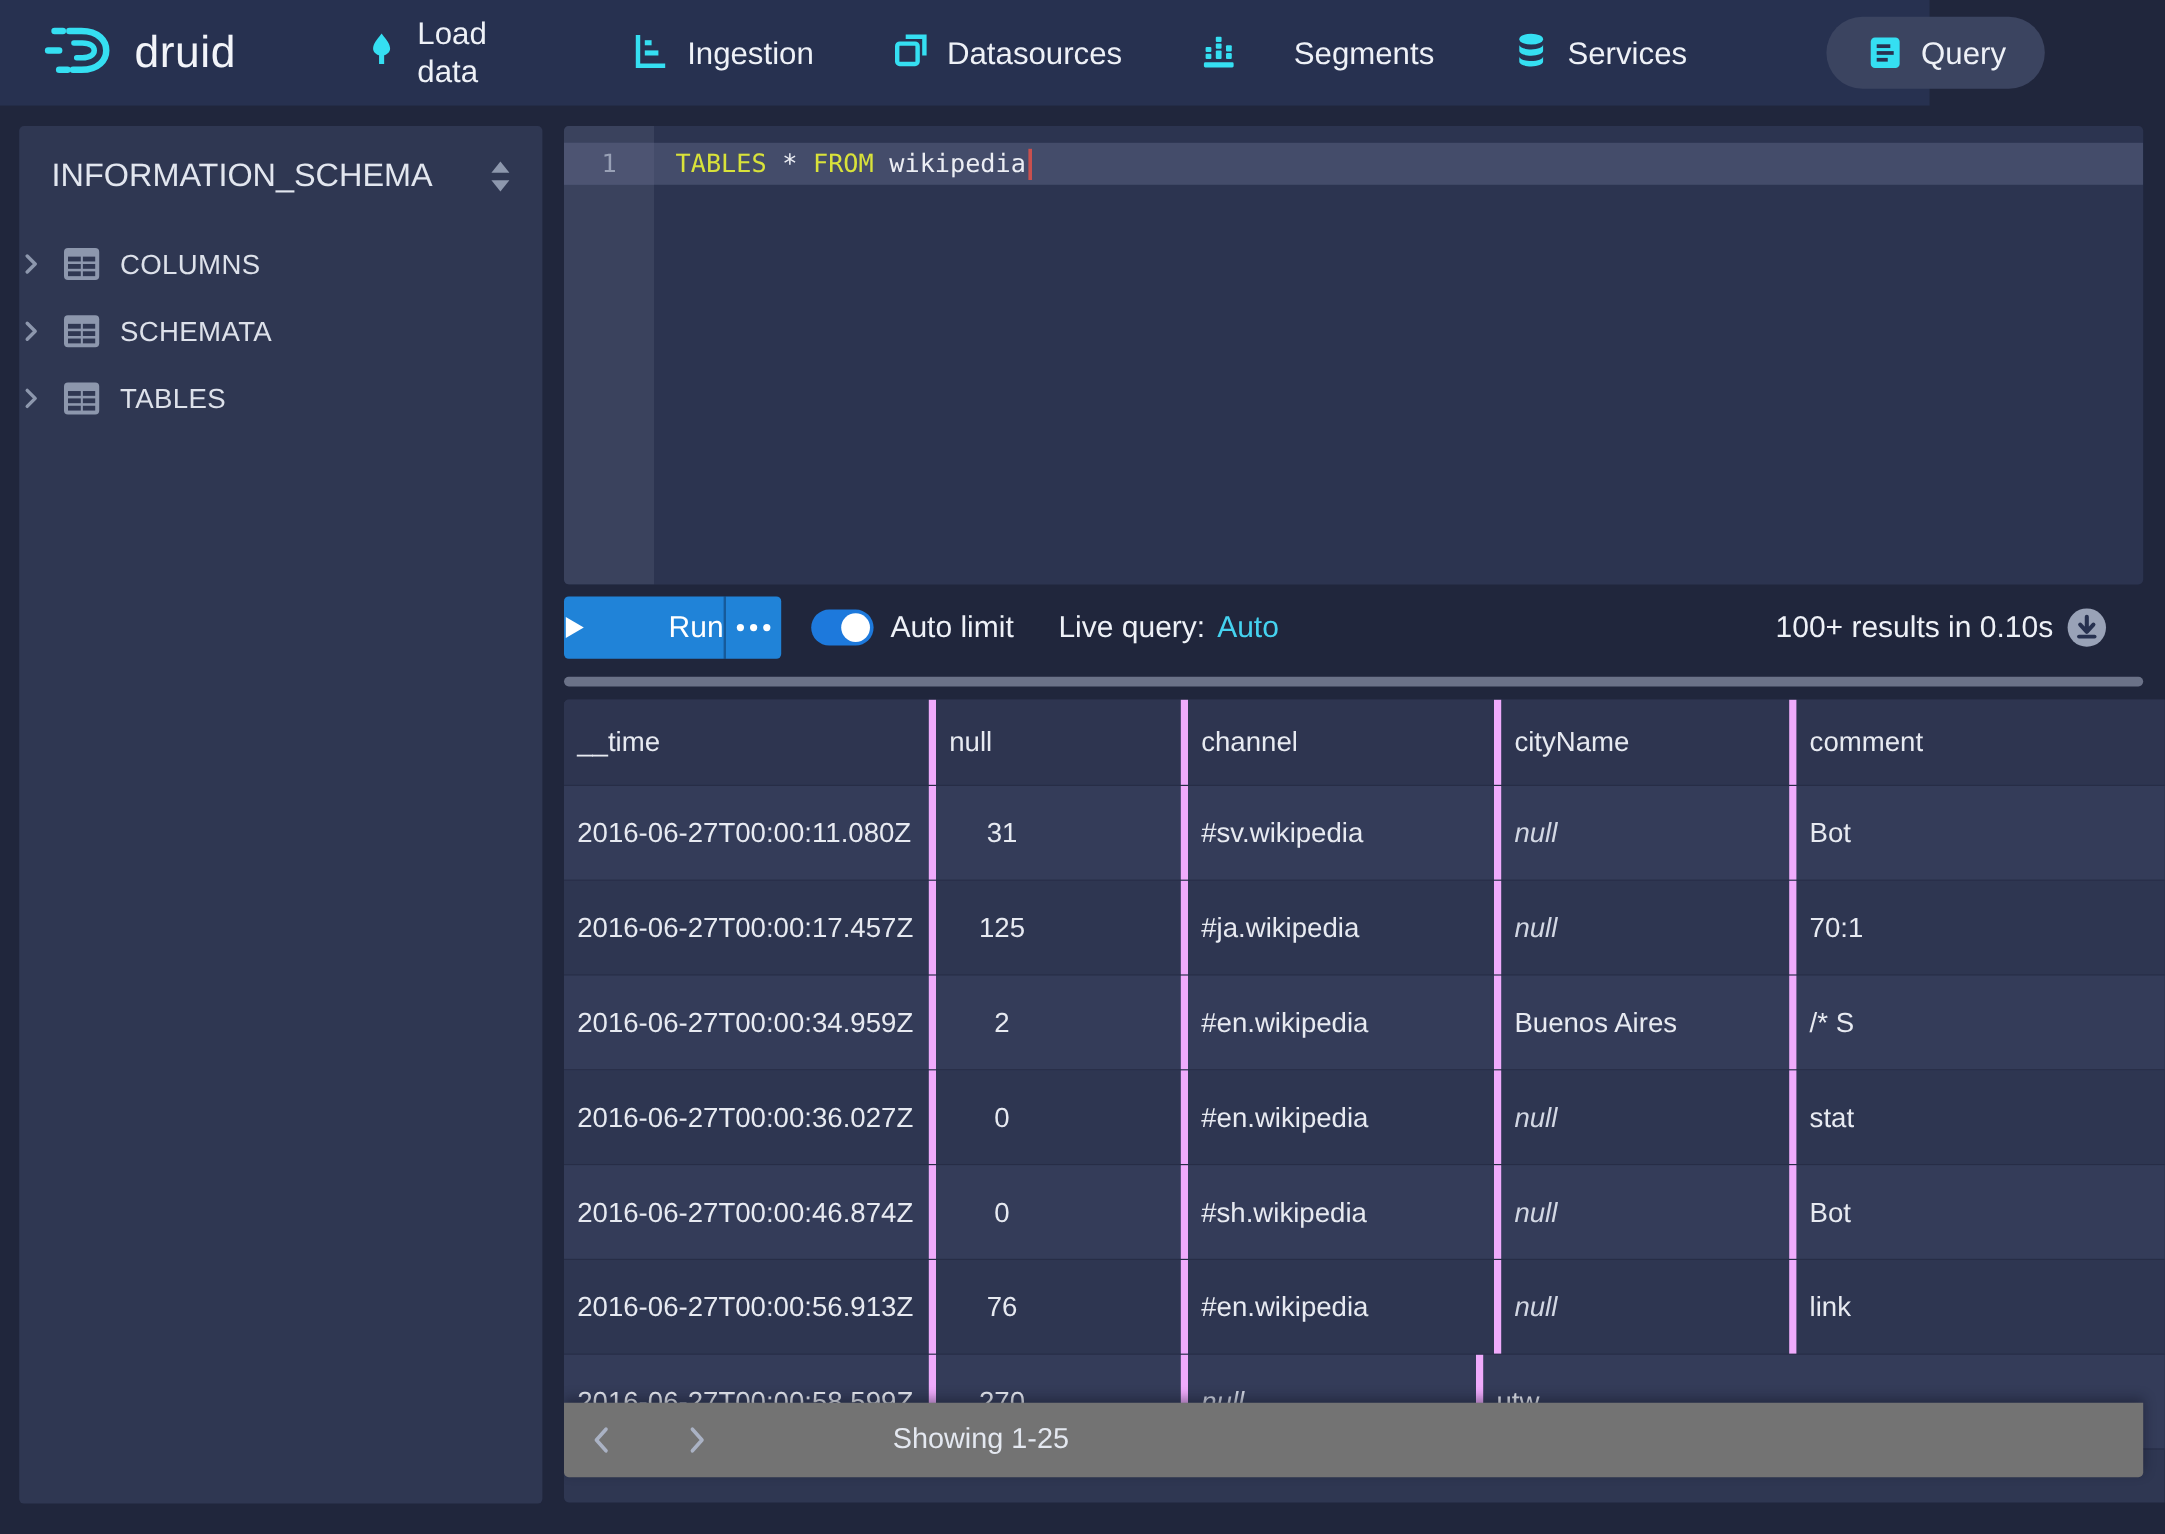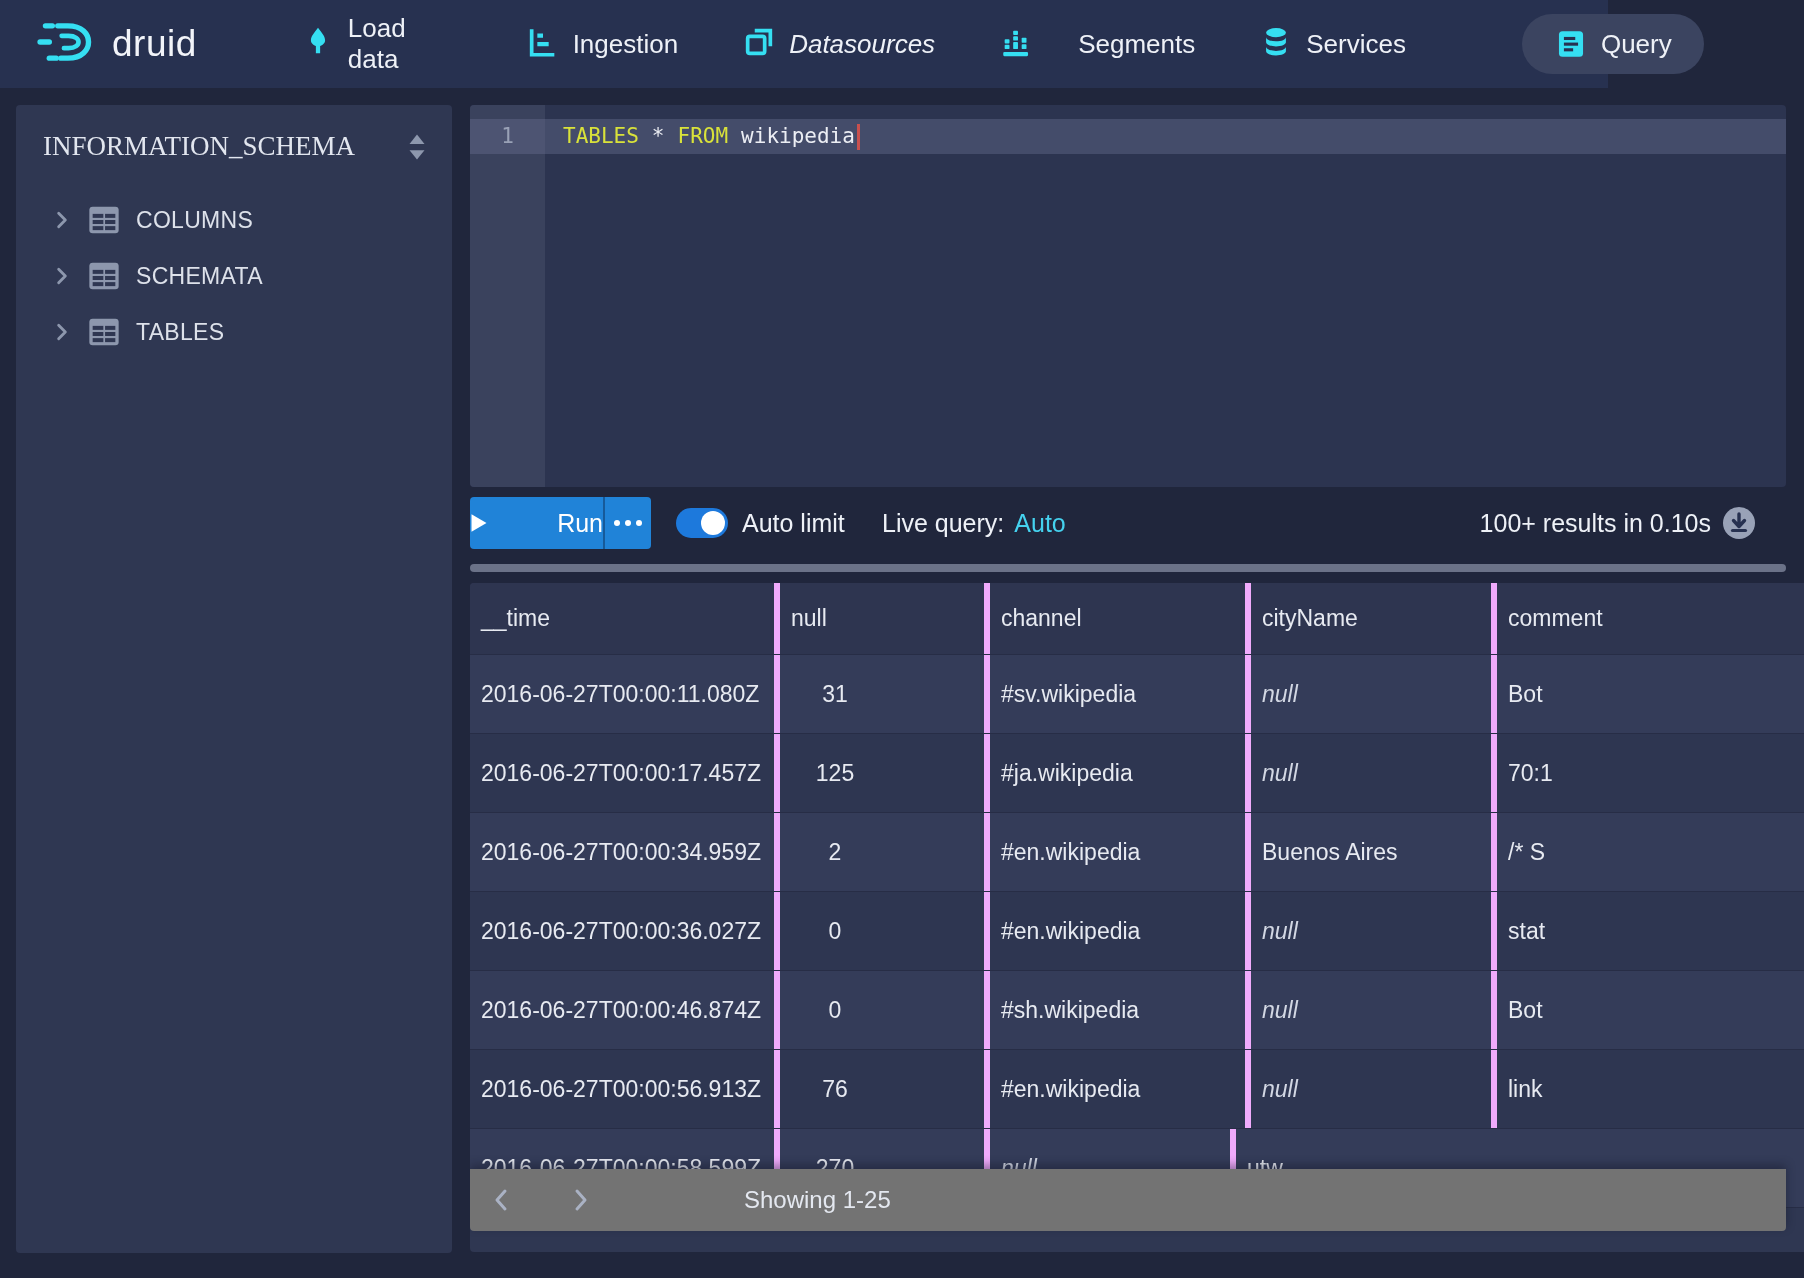--- a/index.html
+++ b/index.html
@@ -27,23 +27,23 @@
   }
   .icon-cyan { color:#35dff2; }
   
   .panel { background:#2f3752; border-radius:4px; position:absolute; }
   
   .sidebar { left:16px; top:105px; width:436px; height:1148px; }
   .schema-title {
     display:flex; align-items:center; justify-content:space-between;
     padding:26px 22px 0 27px;
   }
-  .schema-title .t { font-size:27px; color:#e2e6ef;font-family:Liberation Serif, serif; }
+  .schema-title .t { font-size:27px; color:#e2e6ef; }
   .tree { margin-top:30px; }
-  .tree-row { display:flex; align-items:center; height:56px; padding-left:36px; cursor:pointer;text-align:right; }
+  .tree-row { display:flex; align-items:center; height:56px; cursor:pointer;text-align:right; }
   .tree-row .caret { display:flex; margin-right:16px; }
   .tree-row .gicon { display:flex; margin-right:16px; }
   .tree-row .tl { font-size:23px; color:#dde1ea; letter-spacing:0.3px; }
   
   .editor { left:470px; top:105px; width:1316px; height:382px; background:#2c3450; border-radius:4px; overflow:hidden; }
   .gutter { position:absolute; left:0; top:0; width:75px; height:100%; background:#3a425d; }
   .active-line { position:absolute; left:0; top:14px; width:100%; height:35px; background:#444c6a; }
   .active-line .g { position:absolute; left:0; top:0; width:75px; height:100%; background:#4d5472; }
   .lineno {
     position:absolute; left:0; top:14px; width:75px; height:35px;
@@ -148,21 +148,21 @@
     <span class="icon-cyan">
       <svg width="34" height="34" viewBox="0 0 24 24" fill="none" stroke="#35dff2" stroke-width="2.6">
         <path d="M4 3 V21 H20"></path>
         <rect x="8" y="6" width="4" height="3" fill="#35dff2" stroke="none"></rect>
         <rect x="8" y="12" width="8" height="3" fill="#35dff2" stroke="none"></rect>
       </svg>
     </span>
     <span class="lbl">Ingestion</span>
   </div>
 
-  <div class="nav-item" style="margin-left:34px;font-style:italic;">
+  <div class="nav-item" style="margin-left:34px;">
     <span class="icon-cyan">
       <svg width="34" height="34" viewBox="0 0 24 24" fill="none" stroke="#35dff2" stroke-width="2.6">
         <rect x="4" y="8" width="12" height="12" rx="1.5"></rect>
         <path d="M9 4 H20 V15"></path>
       </svg>
     </span>
     <span class="lbl">Datasources</span>
   </div>
 
   <div class="nav-item" style="margin-left:34px;gap:32px;">

